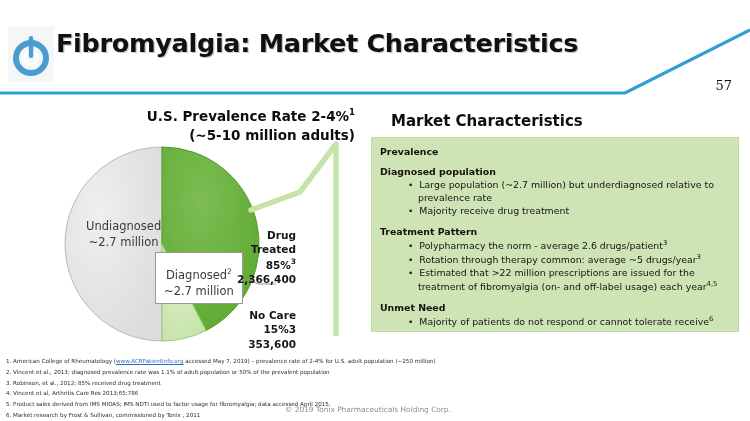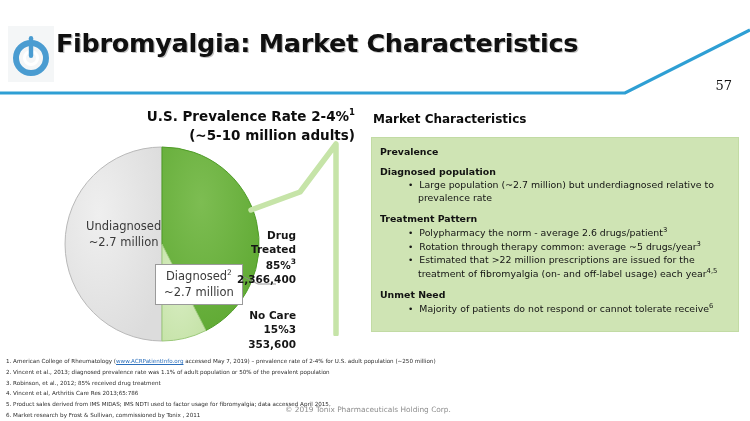--- a/index.html
+++ b/index.html
@@ -41,42 +41,42 @@
   .chart-title sup{font-size:8.5px;}
 
   .pie-wrap{position:absolute;left:62px;top:144px;width:300px;height:200px;}
 
   .pie-label{
     position:absolute;font-size:11.5px;color:#3a3a3a;text-align:center;line-height:1.35;
     white-space:nowrap;
   }
   .lbl-undiag{left:86px;top:219px;}
   .diag-box{
-    position:absolute;left:155px;top:264px;
+    position:absolute;left:155px;top:252px;
     background:#ffffff;border:1px solid #9a9a9a;
-    padding:3px 8px 4px 8px;
+    padding:14px 8px 4px 8px;
     font-size:11.5px;color:#3a3a3a;text-align:center;line-height:1.4;
     white-space:nowrap;
     box-shadow:0 0 0 0 #fff;
   }
   .diag-box sup{font-size:7.5px;}
   .callout-right{
     position:absolute;font-size:10.5px;font-weight:bold;color:#161616;
     text-align:right;line-height:1.38;white-space:nowrap;
   }
   .callout-right sup{font-size:7.5px;font-weight:bold;}
   .cal-drug{left:206px;top:228px;width:90px;}
   .cal-nodrug{left:206px;top:308px;width:90px;}
 
   .bracket{position:absolute;left:240px;top:136px;width:115px;height:200px;pointer-events:none;}
 
   
   .mc-title{
-    position:absolute;left:373px;top:112px;
-    font-size:12px;font-weight:bold;color:#0d0d0d;
+    position:absolute;left:391px;top:112px;
+    font-size:15px;font-weight:bold;color:#0d0d0d;
   }
   .mc-box{
     position:absolute;left:371px;top:137px;width:368px;height:195px;
     background:#cfe4b4;
     border:1px solid #c2dba4;
     box-sizing:border-box;
     padding:8px 8px 0 8px;
   }
   .mc-h{
     font-size:9.4px;font-weight:bold;color:#121212;margin:0 0 1px 0;line-height:1.3;
@@ -188,20 +188,21 @@
   <div class="mc-box">
 
     <div class="mc-group">
       <div class="mc-h">Prevalence</div>
     </div>
 
     <div class="mc-group">
       <div class="mc-h">Diagnosed population</div>
       <ul class="mc-ul">
         <li class="mc-li"><span>Large population (~2.7 million) but underdiagnosed relative to prevalence rate</span></li>
+        <li class="mc-li"><span>Majority receive drug treatment</span></li>
       </ul>
     </div>
 
     <div class="mc-group">
       <div class="mc-h">Treatment Pattern</div>
       <ul class="mc-ul">
         <li class="mc-li"><span>Polypharmacy the norm - average 2.6 drugs/patient</span><sup>3</sup></li>
         <li class="mc-li"><span>Rotation through therapy common: average ~5 drugs/year</span><sup>3</sup></li>
         <li class="mc-li"><span>Estimated that &gt;22 million prescriptions are issued for the treatment of fibromyalgia (on- and off-label usage) each year</span><sup>4,5</sup></li>
       </ul>

